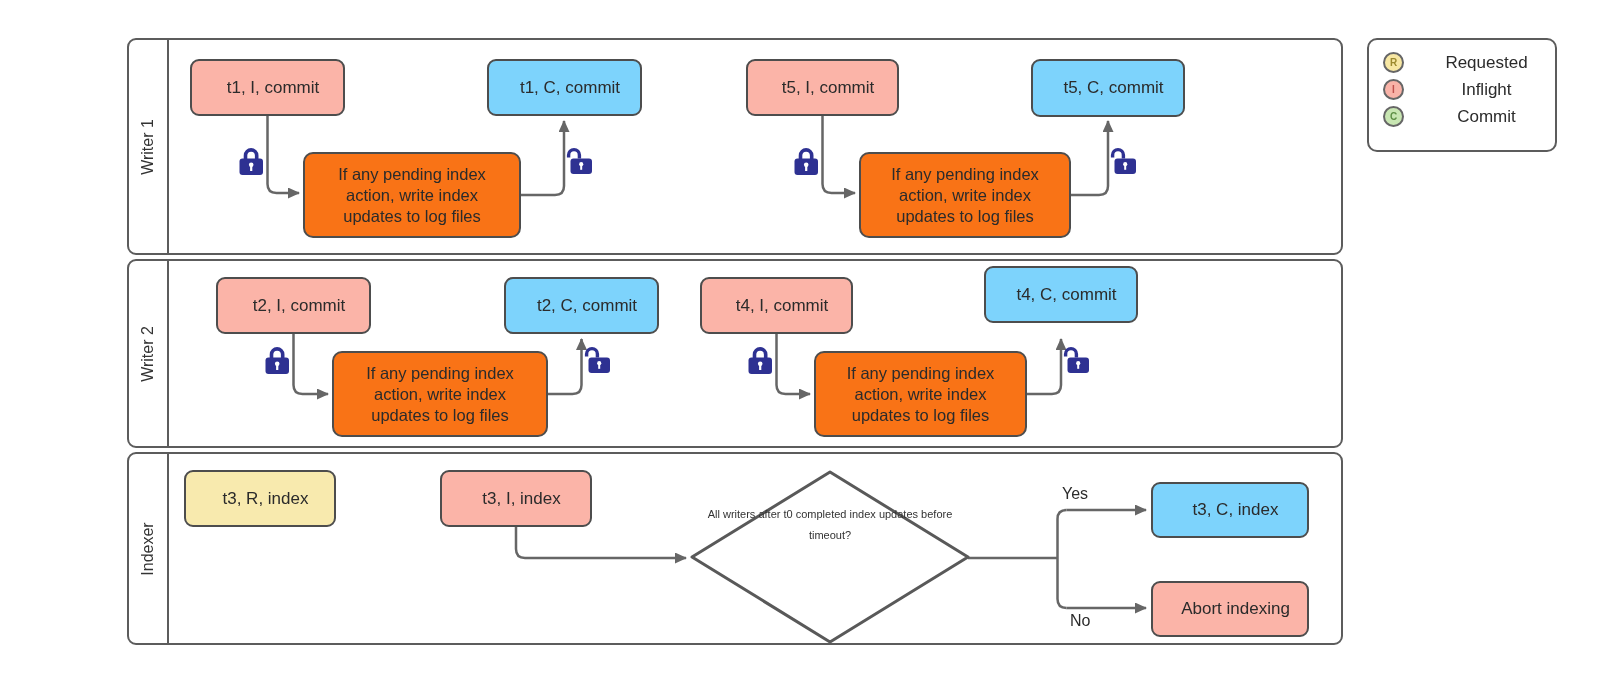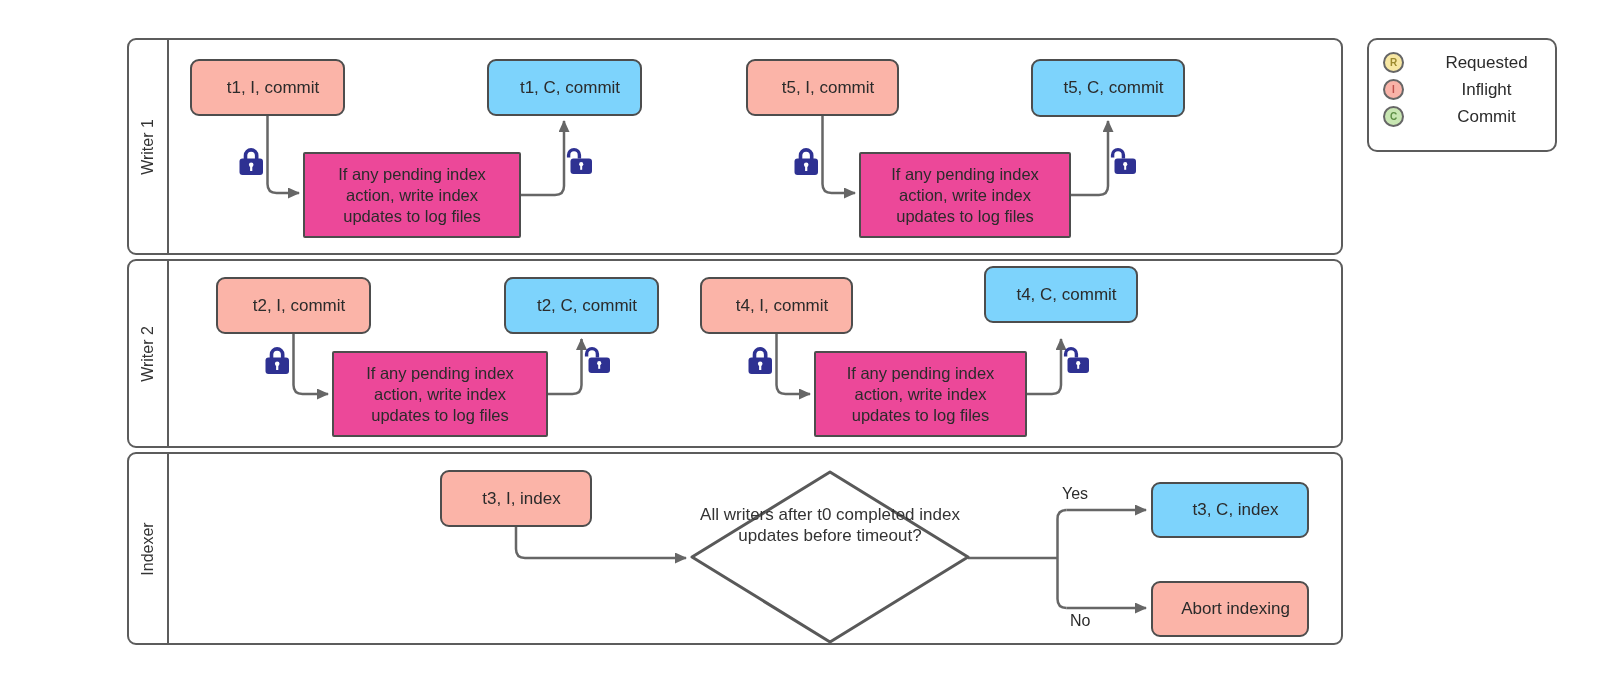--- a/index.html
+++ b/index.html
@@ -12,25 +12,25 @@
                    display:flex;align-items:center;justify-content:center;}
   .lane-label-cell span{transform:rotate(-90deg);white-space:nowrap;font-size:16px;color:#333;}
 
   
   .node{position:absolute;box-sizing:border-box;border:2px solid #4d4d4d;border-radius:9px;
         display:flex;align-items:center;justify-content:center;text-align:center;
         font-size:17px;color:#2b2b2b;z-index:3;background:#fff;padding-left:11px;}
   .pink{background:#fbb4a8;}
   .green{background:#7dd3fc;}
   .yellow{background:#f8eaae;}
-  .note{border:2px solid #4d4d4d;border-radius:2px;background:#ec4899;font-size:16.5px;line-height:21px;padding:4px 10px;}
+  .note{border:2px solid #4d4d4d;border-radius:10px;background:#f97316;font-size:16.5px;line-height:21px;padding:4px 10px;}
 
   
   .decision-text{position:absolute;left:700px;top:504px;width:260px;text-align:center;
-                 font-size:17px;line-height:21px;z-index:3;}
+                 font-size:11px;line-height:21px;z-index:3;}
 
   .branch-label{position:absolute;font-size:16px;color:#2b2b2b;z-index:3;}
 
   
   .legend{position:absolute;left:1367px;top:38px;width:190px;height:114px;box-sizing:border-box;
           border:2px solid #5c5c5c;border-radius:10px;background:#fff;padding:9px 10px 0 14px;z-index:3;}
   .legend-row{display:flex;align-items:center;height:27px;}
   .legend-swatch{width:17px;height:17px;border-radius:50%;border:2px solid #666;flex:0 0 auto;
                  display:flex;align-items:center;justify-content:center;font-size:10px;font-weight:bold;}
   .legend-text{flex:1;text-align:center;font-size:17px;color:#2b2b2b;margin-left:24px;}
@@ -118,20 +118,21 @@
   <div class="node note" style="left:859px;top:152px;width:212px;height:86px;">If any pending index action, write index updates to log files</div>
   <div class="node green" style="left:1031px;top:59px;width:154px;height:58px;">t5, C, commit</div>
 
   <div class="node pink" style="left:216px;top:277px;width:155px;height:57px;">t2, I, commit</div>
   <div class="node note" style="left:332px;top:351px;width:216px;height:86px;">If any pending index action, write index updates to log files</div>
   <div class="node green" style="left:504px;top:277px;width:155px;height:57px;">t2, C, commit</div>
   <div class="node pink" style="left:700px;top:277px;width:153px;height:57px;">t4, I, commit</div>
   <div class="node note" style="left:814px;top:351px;width:213px;height:86px;">If any pending index action, write index updates to log files</div>
   <div class="node green" style="left:984px;top:266px;width:154px;height:57px;">t4, C, commit</div>
 
+  <div class="node yellow" style="left:184px;top:470px;width:152px;height:57px;">t3, R, index</div>
   <div class="node pink" style="left:440px;top:470px;width:152px;height:57px;">t3, I, index</div>
   <div class="decision-text">All writers after t0 completed index updates before timeout?</div>
   <div class="branch-label" style="left:1062px;top:485px;">Yes</div>
   <div class="branch-label" style="left:1070px;top:612px;">No</div>
   <div class="node green" style="left:1151px;top:482px;width:158px;height:56px;">t3, C, index</div>
   <div class="node pink" style="left:1151px;top:581px;width:158px;height:56px;">Abort indexing</div>
 
   <div class="legend">
     <div class="legend-row">
       <div class="legend-swatch sw-requested">R</div>

